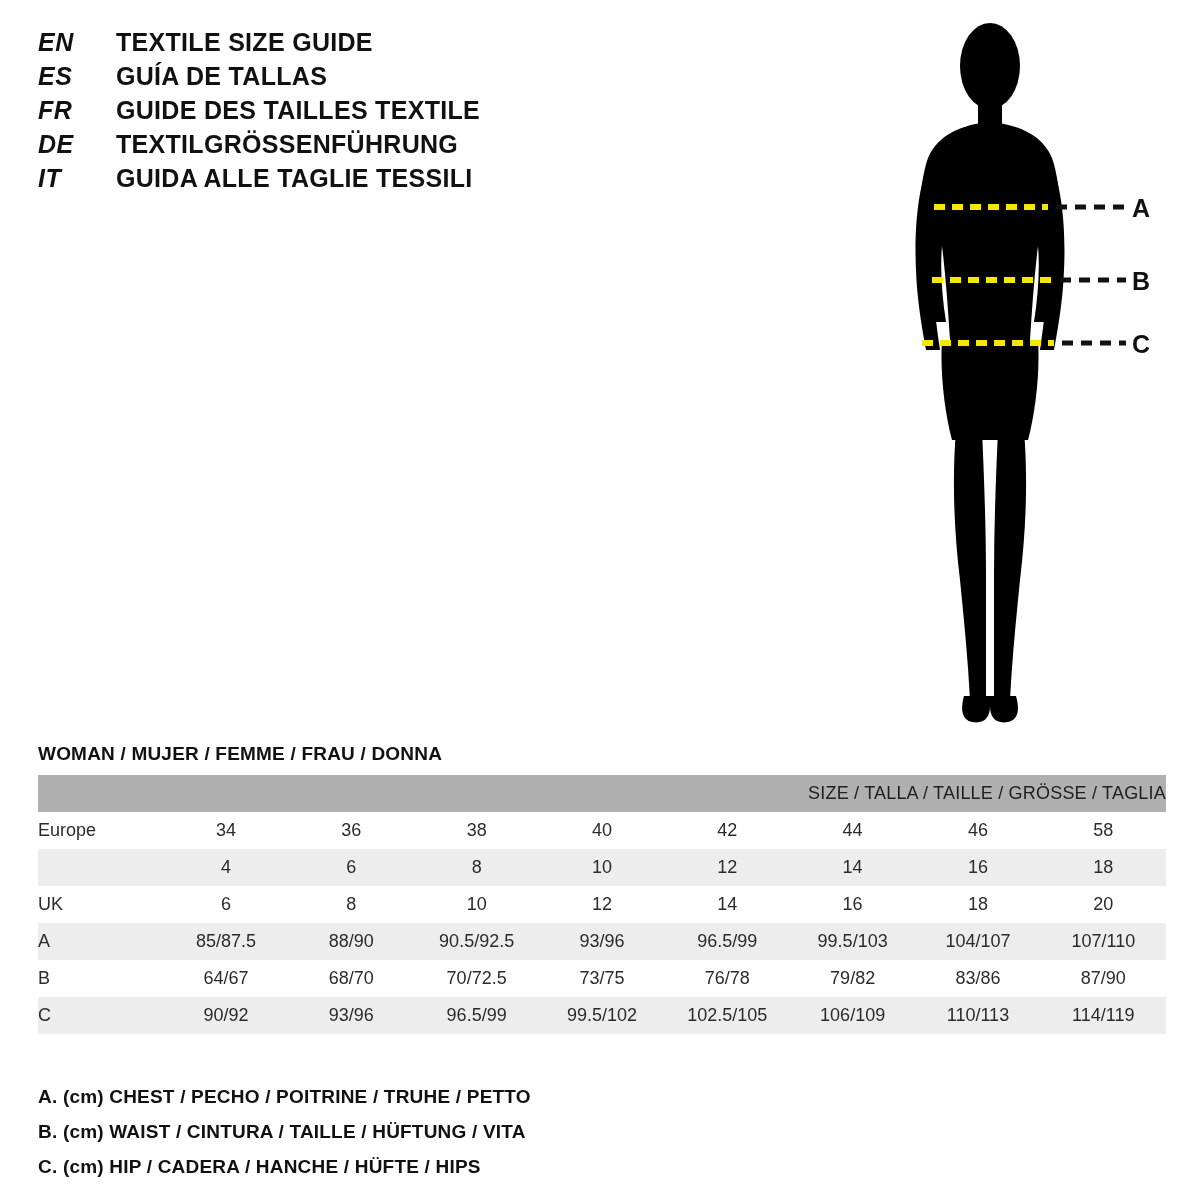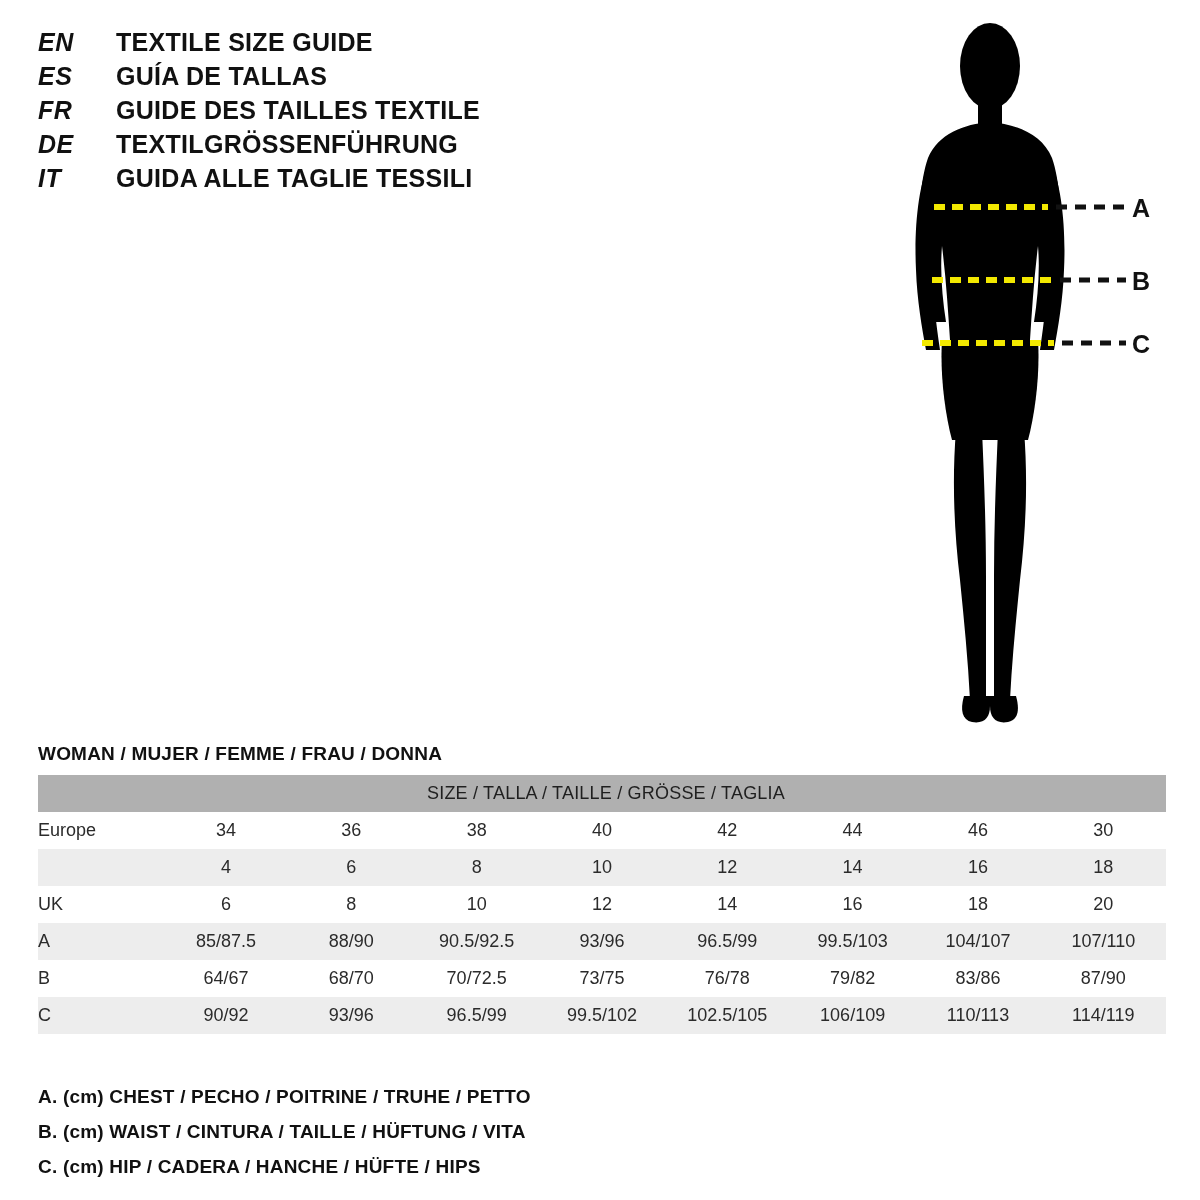--- a/index.html
+++ b/index.html
@@ -83,21 +83,21 @@
   }
   table.size-table th,
   table.size-table td {
     font-size: 18px;
     color: #2b2b2b;
     padding: 5px 0 5px 0;
     height: 27px;
     font-weight: normal;
   }
   table.size-table th.head-cell {
-    text-align: center;
+    text-align: right;
     padding-left: 8px;
     background: #b0b0b0;
     font-weight: normal;
     font-size: 18px;
     letter-spacing: 0.2px;
     color: #1f1f1f;
   }
   tr.row-head th { background: #b0b0b0; }
   tr.row-alt td { background: #ededed; }
   tr.row-plain td { background: #ffffff; }
@@ -214,21 +214,21 @@
       </tr>
       <tr class="row-plain">
         <td class="rowlabel">Europe</td>
         <td class="val">34</td>
         <td class="val">36</td>
         <td class="val">38</td>
         <td class="val">40</td>
         <td class="val">42</td>
         <td class="val">44</td>
         <td class="val">46</td>
-        <td class="val">30</td>
+        <td class="val">58</td>
       </tr>
       <tr class="row-alt">
         <td class="rowlabel"></td>
         <td class="val">4</td>
         <td class="val">6</td>
         <td class="val">8</td>
         <td class="val">10</td>
         <td class="val">12</td>
         <td class="val">14</td>
         <td class="val">16</td>

